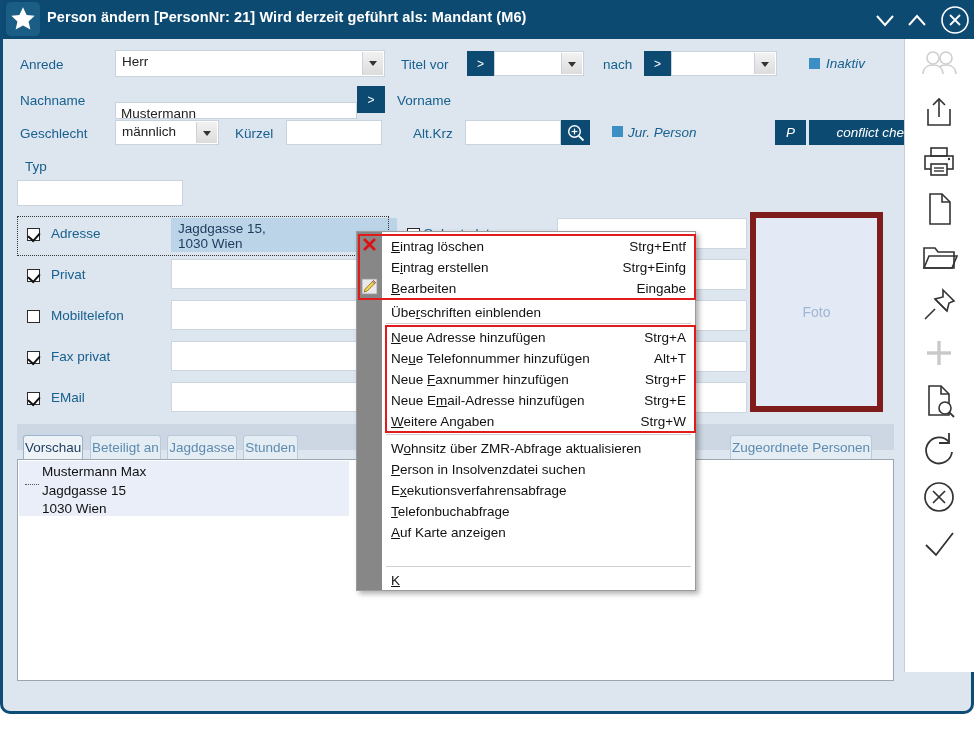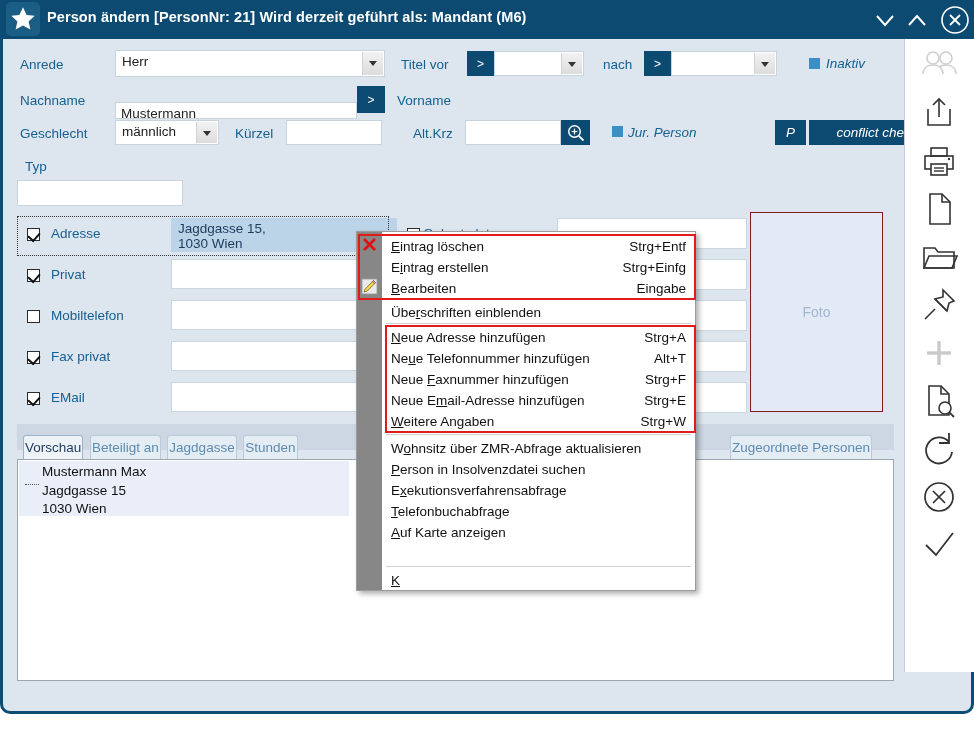--- a/index.html
+++ b/index.html
@@ -89,21 +89,21 @@
   .crow .c2val{
     position:absolute;left:540px;top:3px;width:190px;height:31px;
     background:#ffffff;border:1px solid #ccd6e1;box-sizing:border-box;
   }
   #adresse-dotted{
     position:absolute;left:14px;top:216px;width:372px;height:40px;
     border:1px dotted #333;box-sizing:border-box;
   }
   #foto{
     position:absolute;left:747px;top:212px;width:133px;height:200px;
-    background:#e4eaf5;border:1px solid #7f1d1d;box-sizing:border-box;
+    background:#e4eaf5;border:6px solid #7f1d1d;box-sizing:border-box;
     display:flex;align-items:center;justify-content:center;
     color:#9fb6d4;font-size:14px;
   }
 
   
   #tabstrip{position:absolute;left:14px;top:424px;width:877px;height:26px;background:#ccd7e3;}
   #tabs{position:absolute;left:20px;top:435px;height:25px;}
   .tab{
     position:relative;display:inline-block;height:25px;line-height:24px;
     padding:0 1px;margin-right:3px;font-size:13.5px;color:#5e8bb0;

